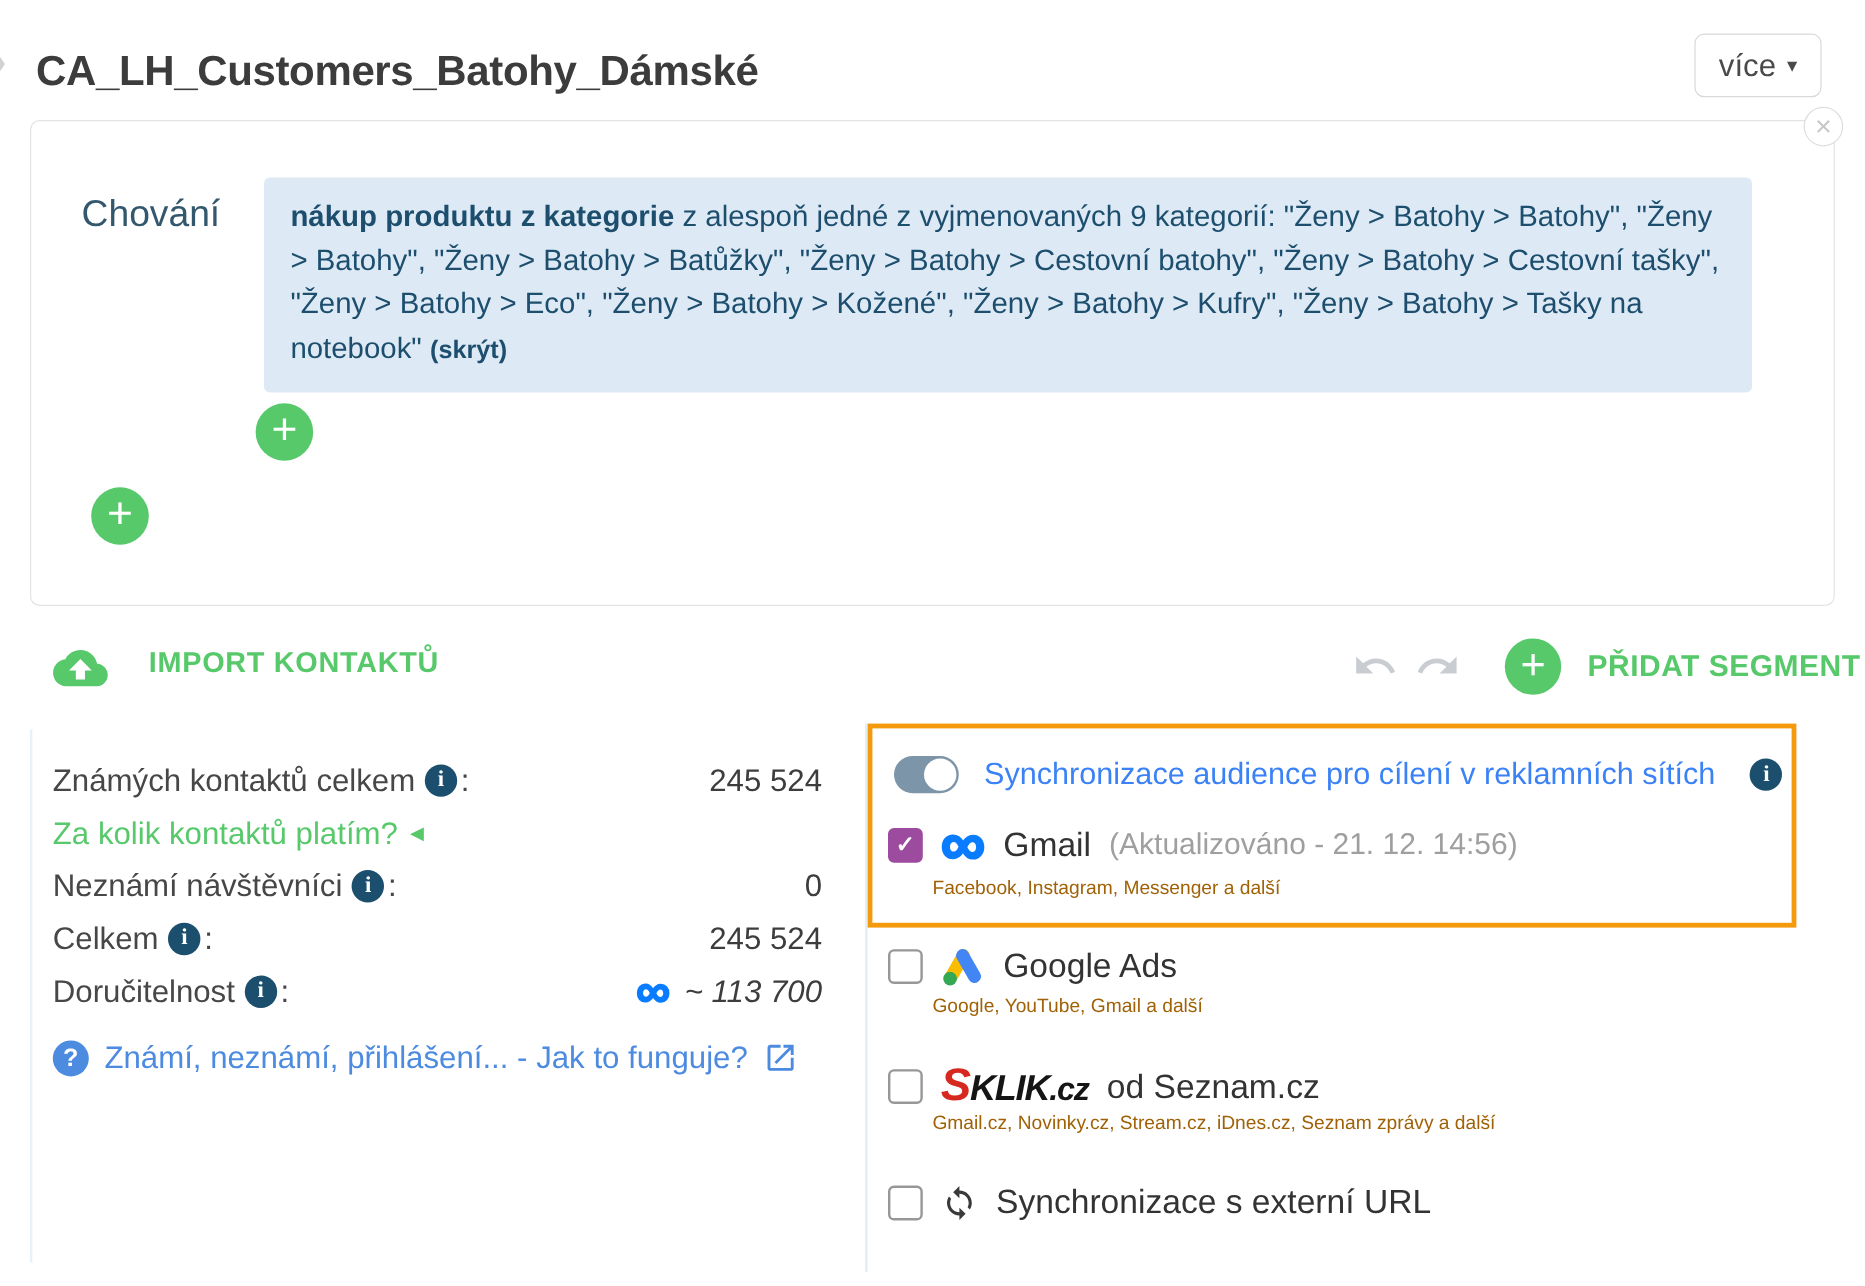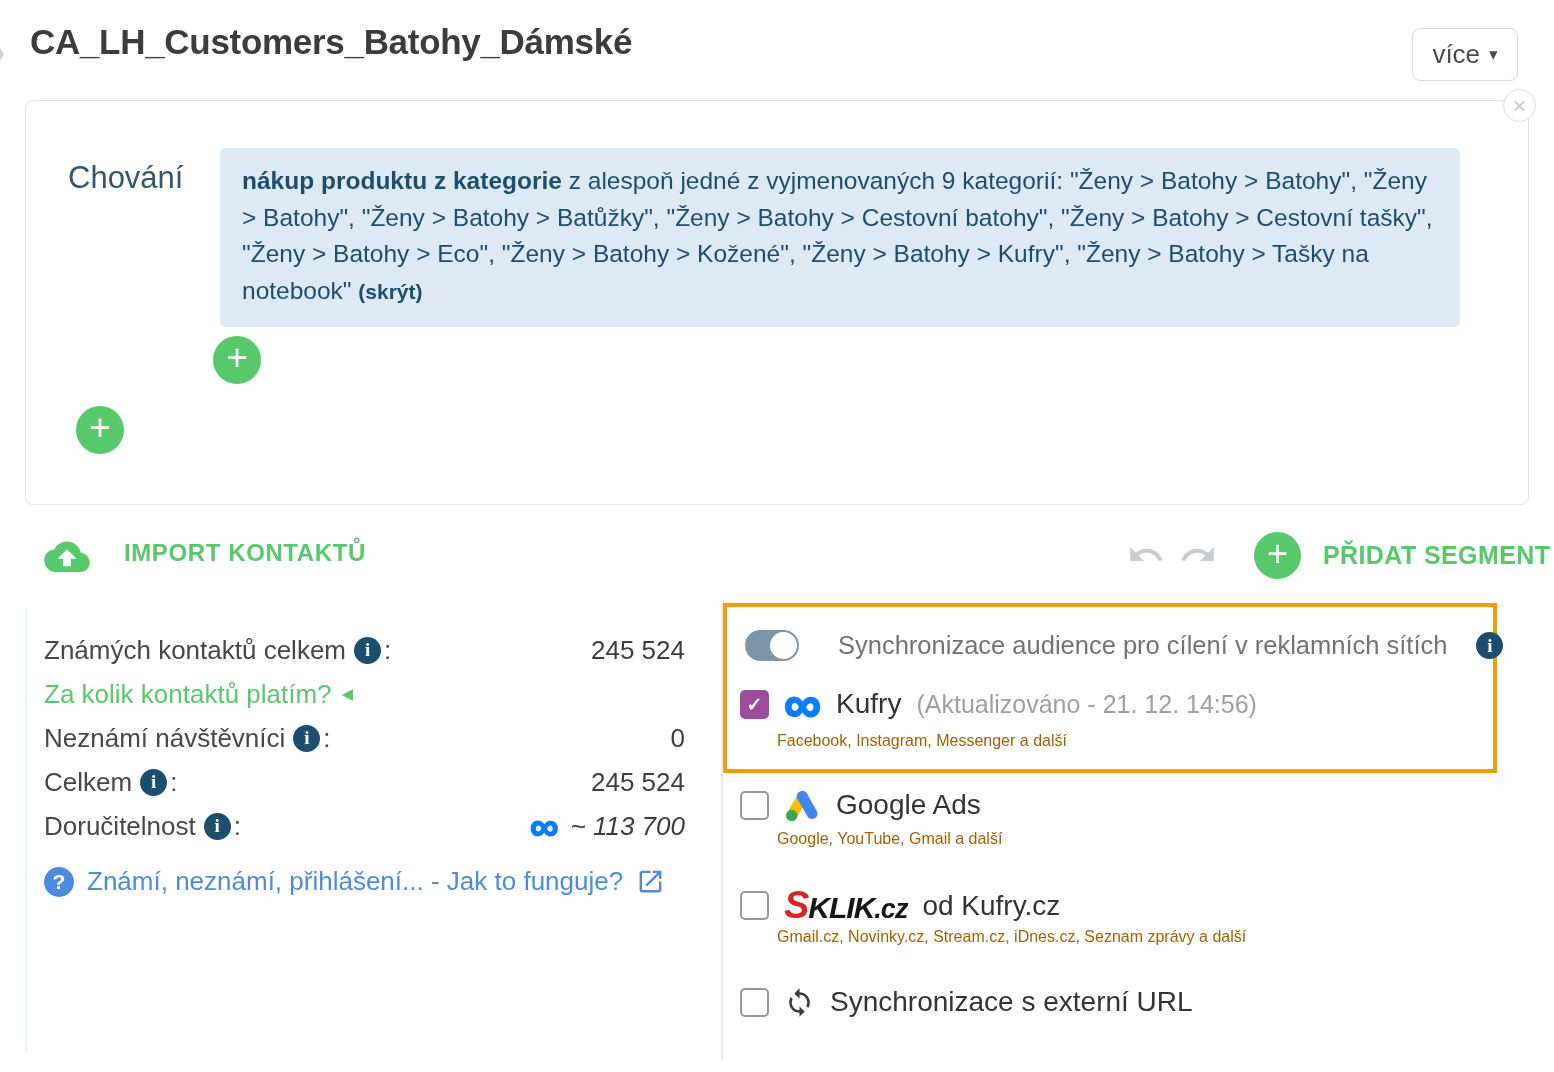--- a/index.html
+++ b/index.html
@@ -1,20 +1,20 @@
 <!DOCTYPE html>
 <html><head>
 <meta charset="utf-8">
 <style>
   * { margin:0; padding:0; box-sizing:border-box; }
   html,body { width:1554px; height:1072px; background:#fff; overflow:hidden; }
   body { position:relative; font-family:"Liberation Sans", sans-serif; color:#3b3b3b; }
 
   .breadcrumb-chevron { position:absolute; left:-9px; top:26px; font-size:44px; color:#d2d2d2; font-weight:700; }
-  .page-title { position:absolute; left:30px; top:22px; font-size:35px; font-weight:700; color:#3c3c3c; letter-spacing:-0.3px; }
+  .page-title { position:absolute; left:30px; top:40px; font-size:35px; font-weight:700; color:#3c3c3c; letter-spacing:-0.3px; }
 
   .more-btn { position:absolute; left:1412px; top:28px; width:106px; height:53px; border:1px solid #d9d9d9;
     border-radius:8px; background:#fff; font-size:26px; color:#4a4a4a; display:flex; align-items:center;
     justify-content:center; gap:9px; cursor:pointer; }
   .more-caret { font-size:17px; color:#4a4a4a; }
 
   .main-panel { position:absolute; left:25px; top:100px; width:1504px; height:405px;
     border:1px solid #e3e3e3; border-radius:8px; background:#fff; }
   .close-btn { position:absolute; left:1503px; top:89px; width:33px; height:33px; border:1px solid #dedede;
     border-radius:50%; background:#fff; color:#c8c8c8; font-size:24px; line-height:1; display:flex;
@@ -62,21 +62,21 @@
   .help-link { position:absolute; left:44px; top:866px; display:flex; align-items:center; gap:13px;
     color:#4c8be0; font-size:26px; cursor:pointer; }
   .q-badge { width:30px; height:30px; border-radius:50%; background:#4c8be0; color:#fff; font-size:21px;
     font-weight:700; display:flex; align-items:center; justify-content:center; flex:none; }
 
   .sync-box { position:absolute; left:723px; top:603px; width:774px; height:170px; border:4px solid #f5990d;
     background:#fff; }
   .toggle-row { position:absolute; left:745px; top:630px; display:flex; align-items:center; gap:21px; }
   .toggle { width:54px; height:31px; border-radius:16px; background:#7d95a8; position:relative; cursor:pointer; flex:none; }
   .toggle-knob { position:absolute; right:2px; top:2px; width:27px; height:27px; border-radius:50%; background:#fff; }
-  .toggle-label { font-size:25.5px; color:#737373;margin-left:18px; }
+  .toggle-label { font-size:25.5px; color:#3b82f6; }
 
   .net-row { position:absolute; display:flex; align-items:center; gap:15px; }
   .checkbox { width:29px; height:29px; border:2px solid #979797; border-radius:5px; background:#fff; cursor:pointer; flex:none; }
   .checkbox.checked { background:#9c4b9e; border-color:#9c4b9e; color:#fff; display:flex; align-items:center;
     justify-content:center; font-size:19px; font-weight:700; }
   .net-name { font-size:28px; color:#333; }
   .net-note { font-size:25px; color:#9f9f9f; }
   .row-subtitle { position:absolute; left:777px; color:#a16207; font-size:16px; }
 
   .meta-logo-big { color:#0a7cff; font-weight:700; font-size:52px; line-height:0; -webkit-text-stroke:2px #0a7cff; }
@@ -194,21 +194,21 @@
   <span class="toggle">
       <span class="toggle-knob"></span>
     </span>
   <span class="toggle-label">Synchronizace audience pro cílení v reklamních sítích</span>
   <span class="info-badge">i</span>
 </div>
 
 <div class="net-row" style="left:740px; top:688px;">
   <span class="checkbox checked">✓</span>
   <span class="meta-logo-big">∞</span>
-  <span class="net-name">Kufry</span>
+  <span class="net-name">Gmail</span>
   <span class="net-note">(Aktualizováno - 21. 12. 14:56)</span>
 </div>
 <div class="row-subtitle" style="top:732px;">Facebook, Instagram, Messenger a další</div>
 
 <div class="net-row" style="left:740px; top:788px;">
   <span class="checkbox"></span>
   <span>
     <svg width="37" height="34" viewBox="0 0 24 22">
       <rect x="5.5" y="1" width="7" height="20" rx="3.5" transform="rotate(30 9 11)" fill="#fbbc04"></rect>
       <rect x="11.5" y="1" width="7" height="20" rx="3.5" transform="rotate(-30 15 11)" fill="#4285f4"></rect>
@@ -219,21 +219,21 @@
 </div>
 <div class="row-subtitle" style="top:830px;">Google, YouTube, Gmail a další</div>
 
 <div class="net-row" style="left:740px; top:884px;">
   <span class="checkbox"></span>
   <span class="sklik-logo">
     <span class="sklik-s">S</span>
     <span class="sklik-klik">KLIK</span>
     <span class="sklik-cz">.cz</span>
   </span>
-  <span class="net-name">od Kufry.cz</span>
+  <span class="net-name">od Seznam.cz</span>
 </div>
 <div class="row-subtitle" style="top:928px;">Gmail.cz, Novinky.cz, Stream.cz, iDnes.cz, Seznam zprávy a další</div>
 
 <div class="net-row" style="left:740px; top:986px;">
   <span class="checkbox"></span>
   <span>
     <svg width="31" height="31" viewBox="0 0 24 24" fill="#3a3a3a">
       <path d="M12 4V1L8 5l4 4V6c3.31 0 6 2.69 6 6 0 1.01-.25 1.97-.7 2.8l1.46 1.46C19.54 15.03 20 13.57 20 12c0-4.42-3.58-8-8-8zm0 14c-3.31 0-6-2.69-6-6 0-1.01.25-1.97.7-2.8L5.24 7.74C4.46 8.97 4 10.43 4 12c0 4.42 3.58 8 8 8v3l4-4-4-4v3z"></path>
     </svg>
   </span>

